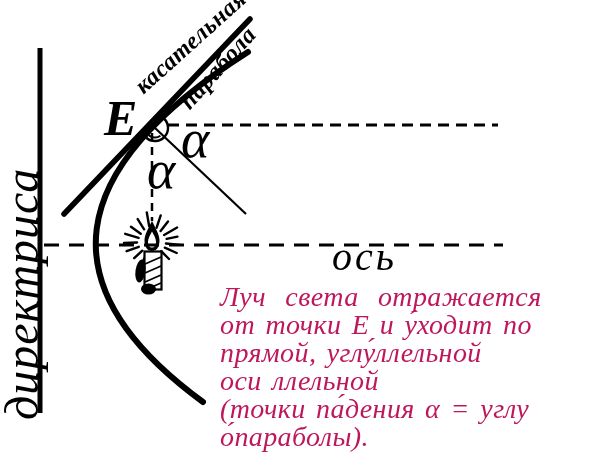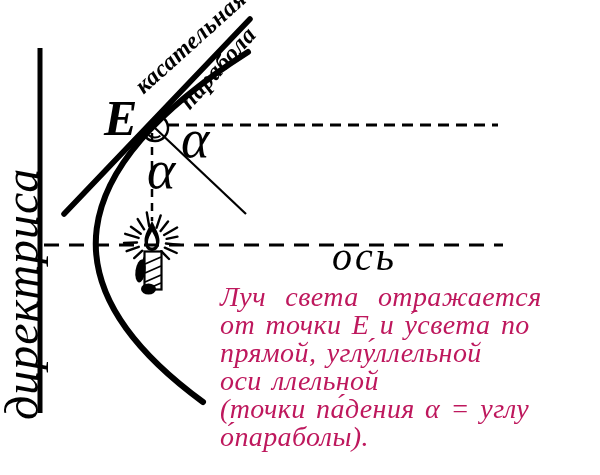--- a/index.html
+++ b/index.html
@@ -68,20 +68,20 @@
   <div class="lbl lbl-directrix">директриса</div>
   <div class="lbl lbl-axis">ось</div>
   <div class="lbl lbl-tangent">касательная</div>
   <div class="lbl lbl-parabola">парабола</div>
   <div class="lbl lbl-point-e">Е</div>
   <div class="lbl lbl-alpha-upper">α</div>
   <div class="lbl lbl-alpha-lower">α</div>
 
   <div class="caption">
     <div class="cap-line wide">Луч света отражается</div>
-    <div class="cap-line">от точки Е и у́света по</div>
+    <div class="cap-line">от точки Е и у́ходит по</div>
     <div class="cap-line">прямой, углу́ллельной</div>
     <div class="cap-line">оси ллельной</div>
     <div class="cap-line">(точки па́дения α = углу</div>
     <div class="cap-line">о́параболы).</div>
   </div>
 
 </div>
 
 </body></html>

